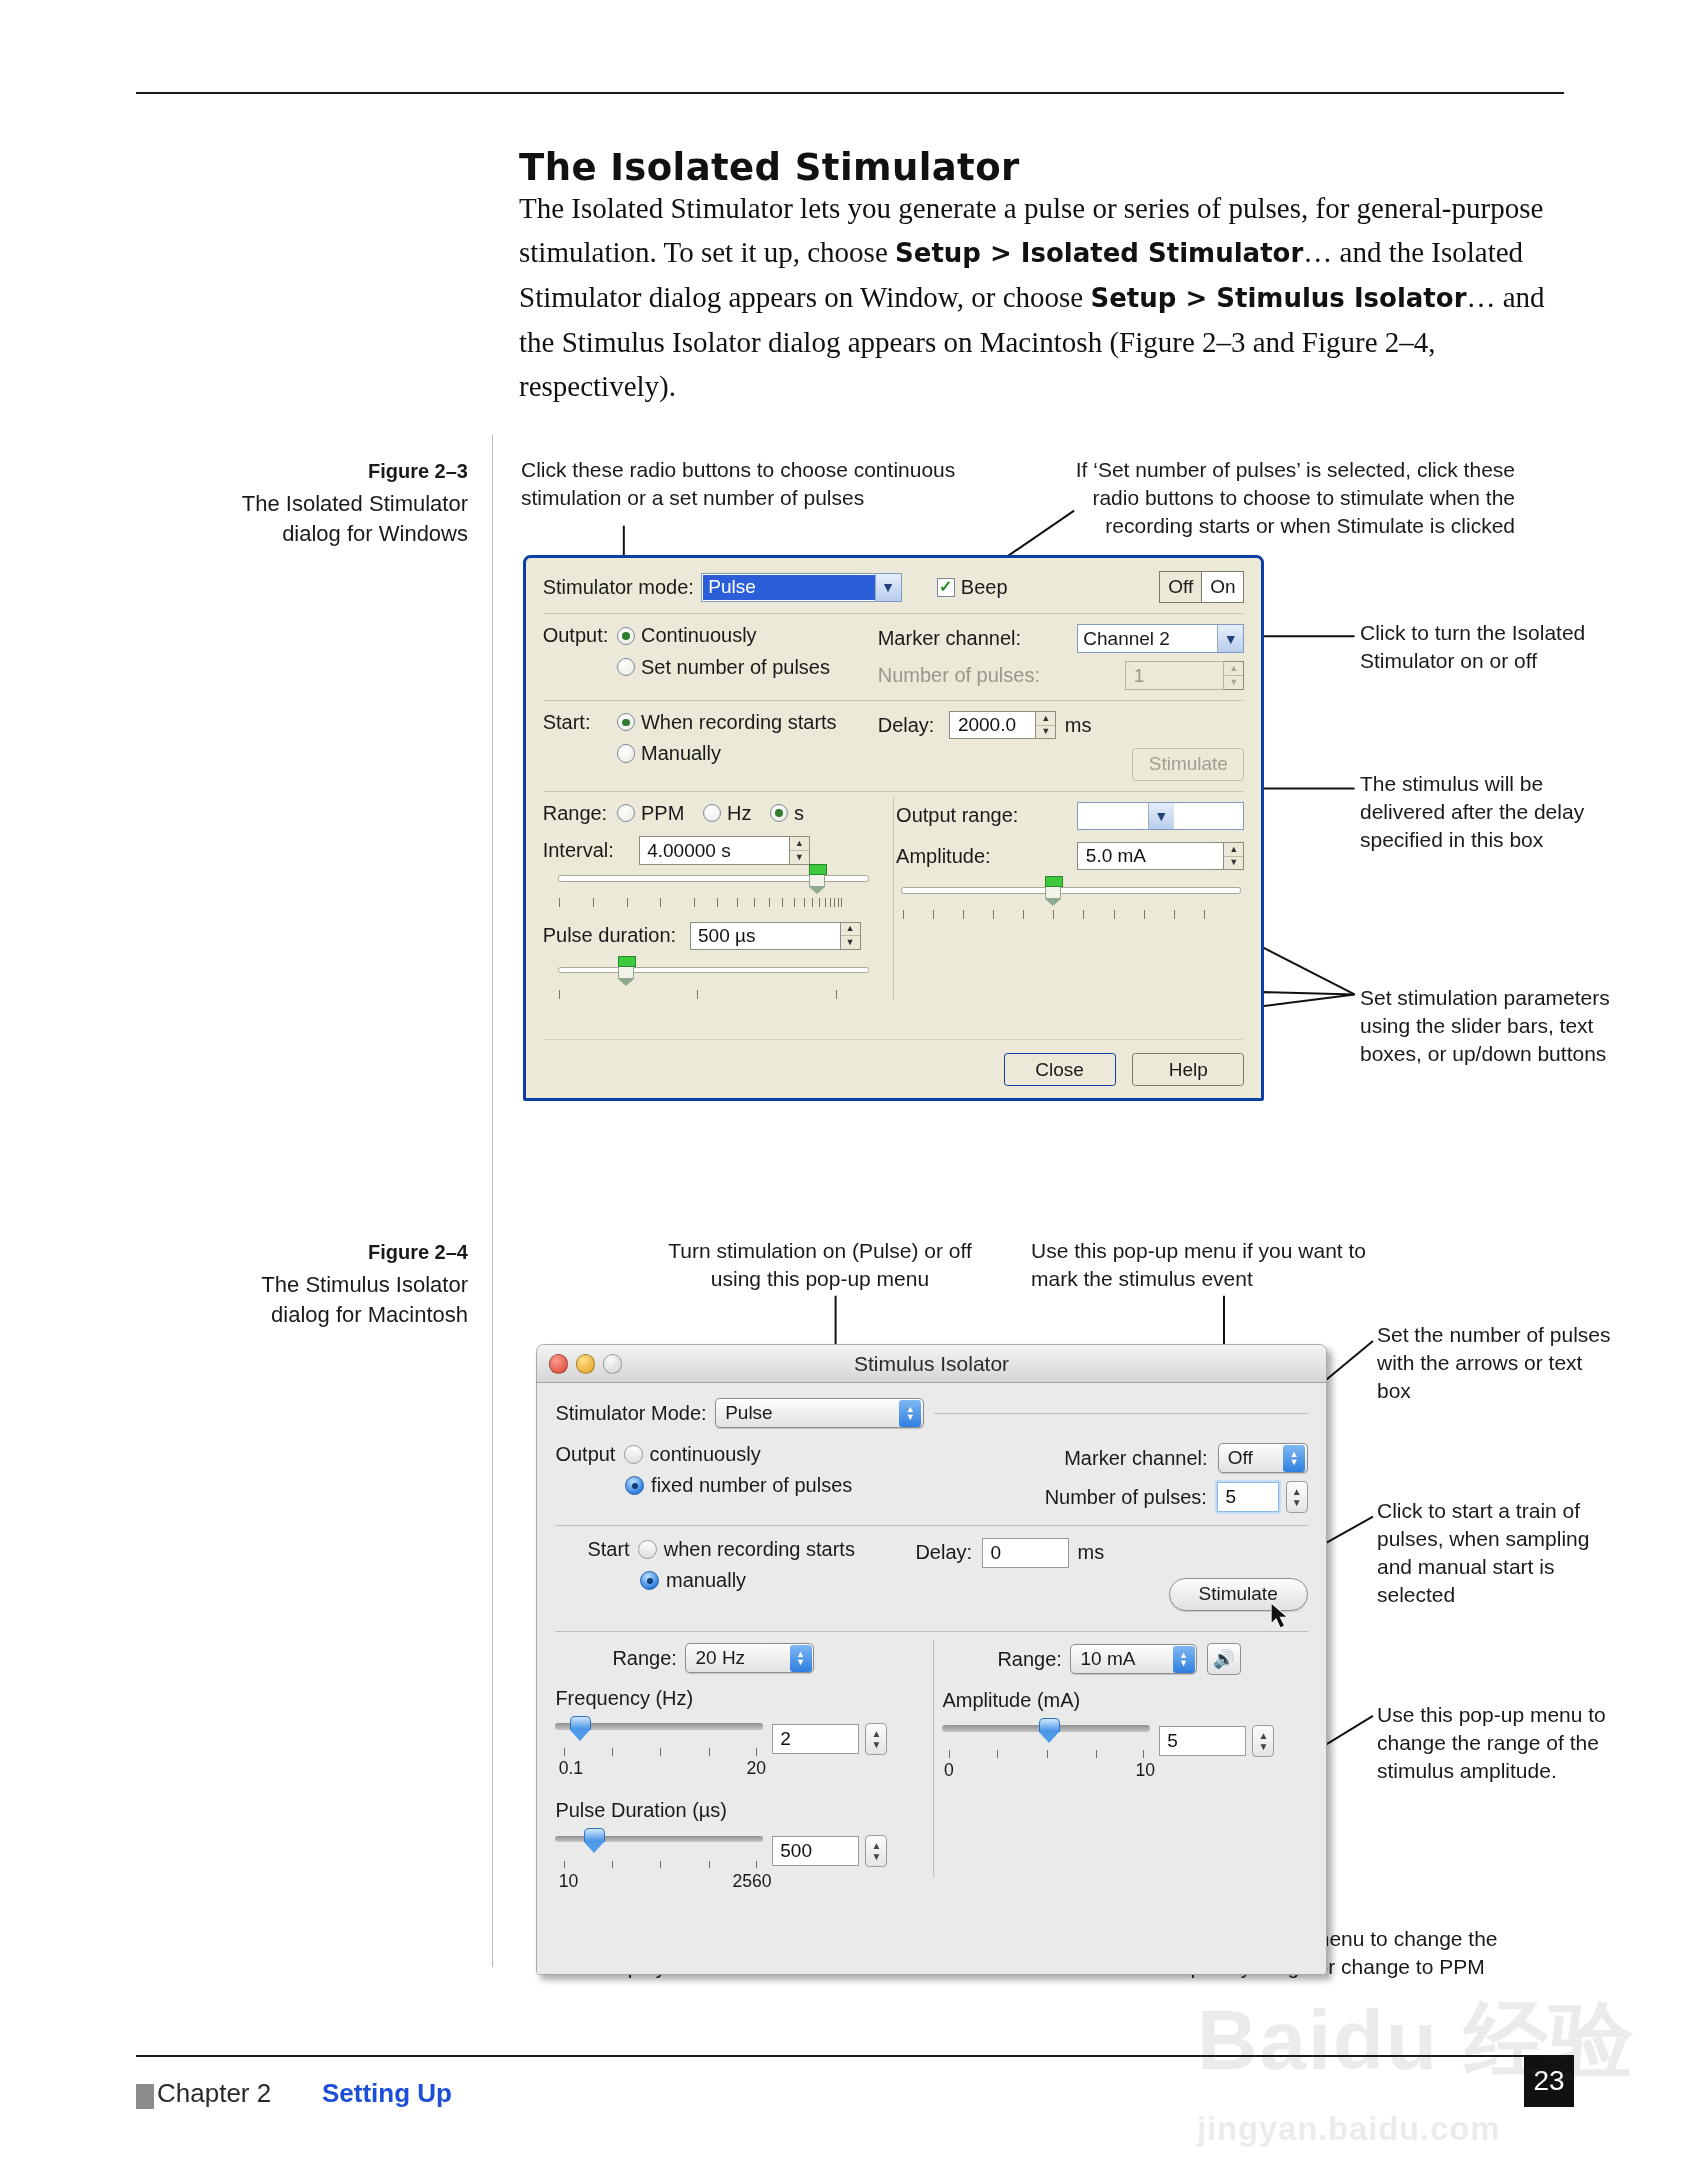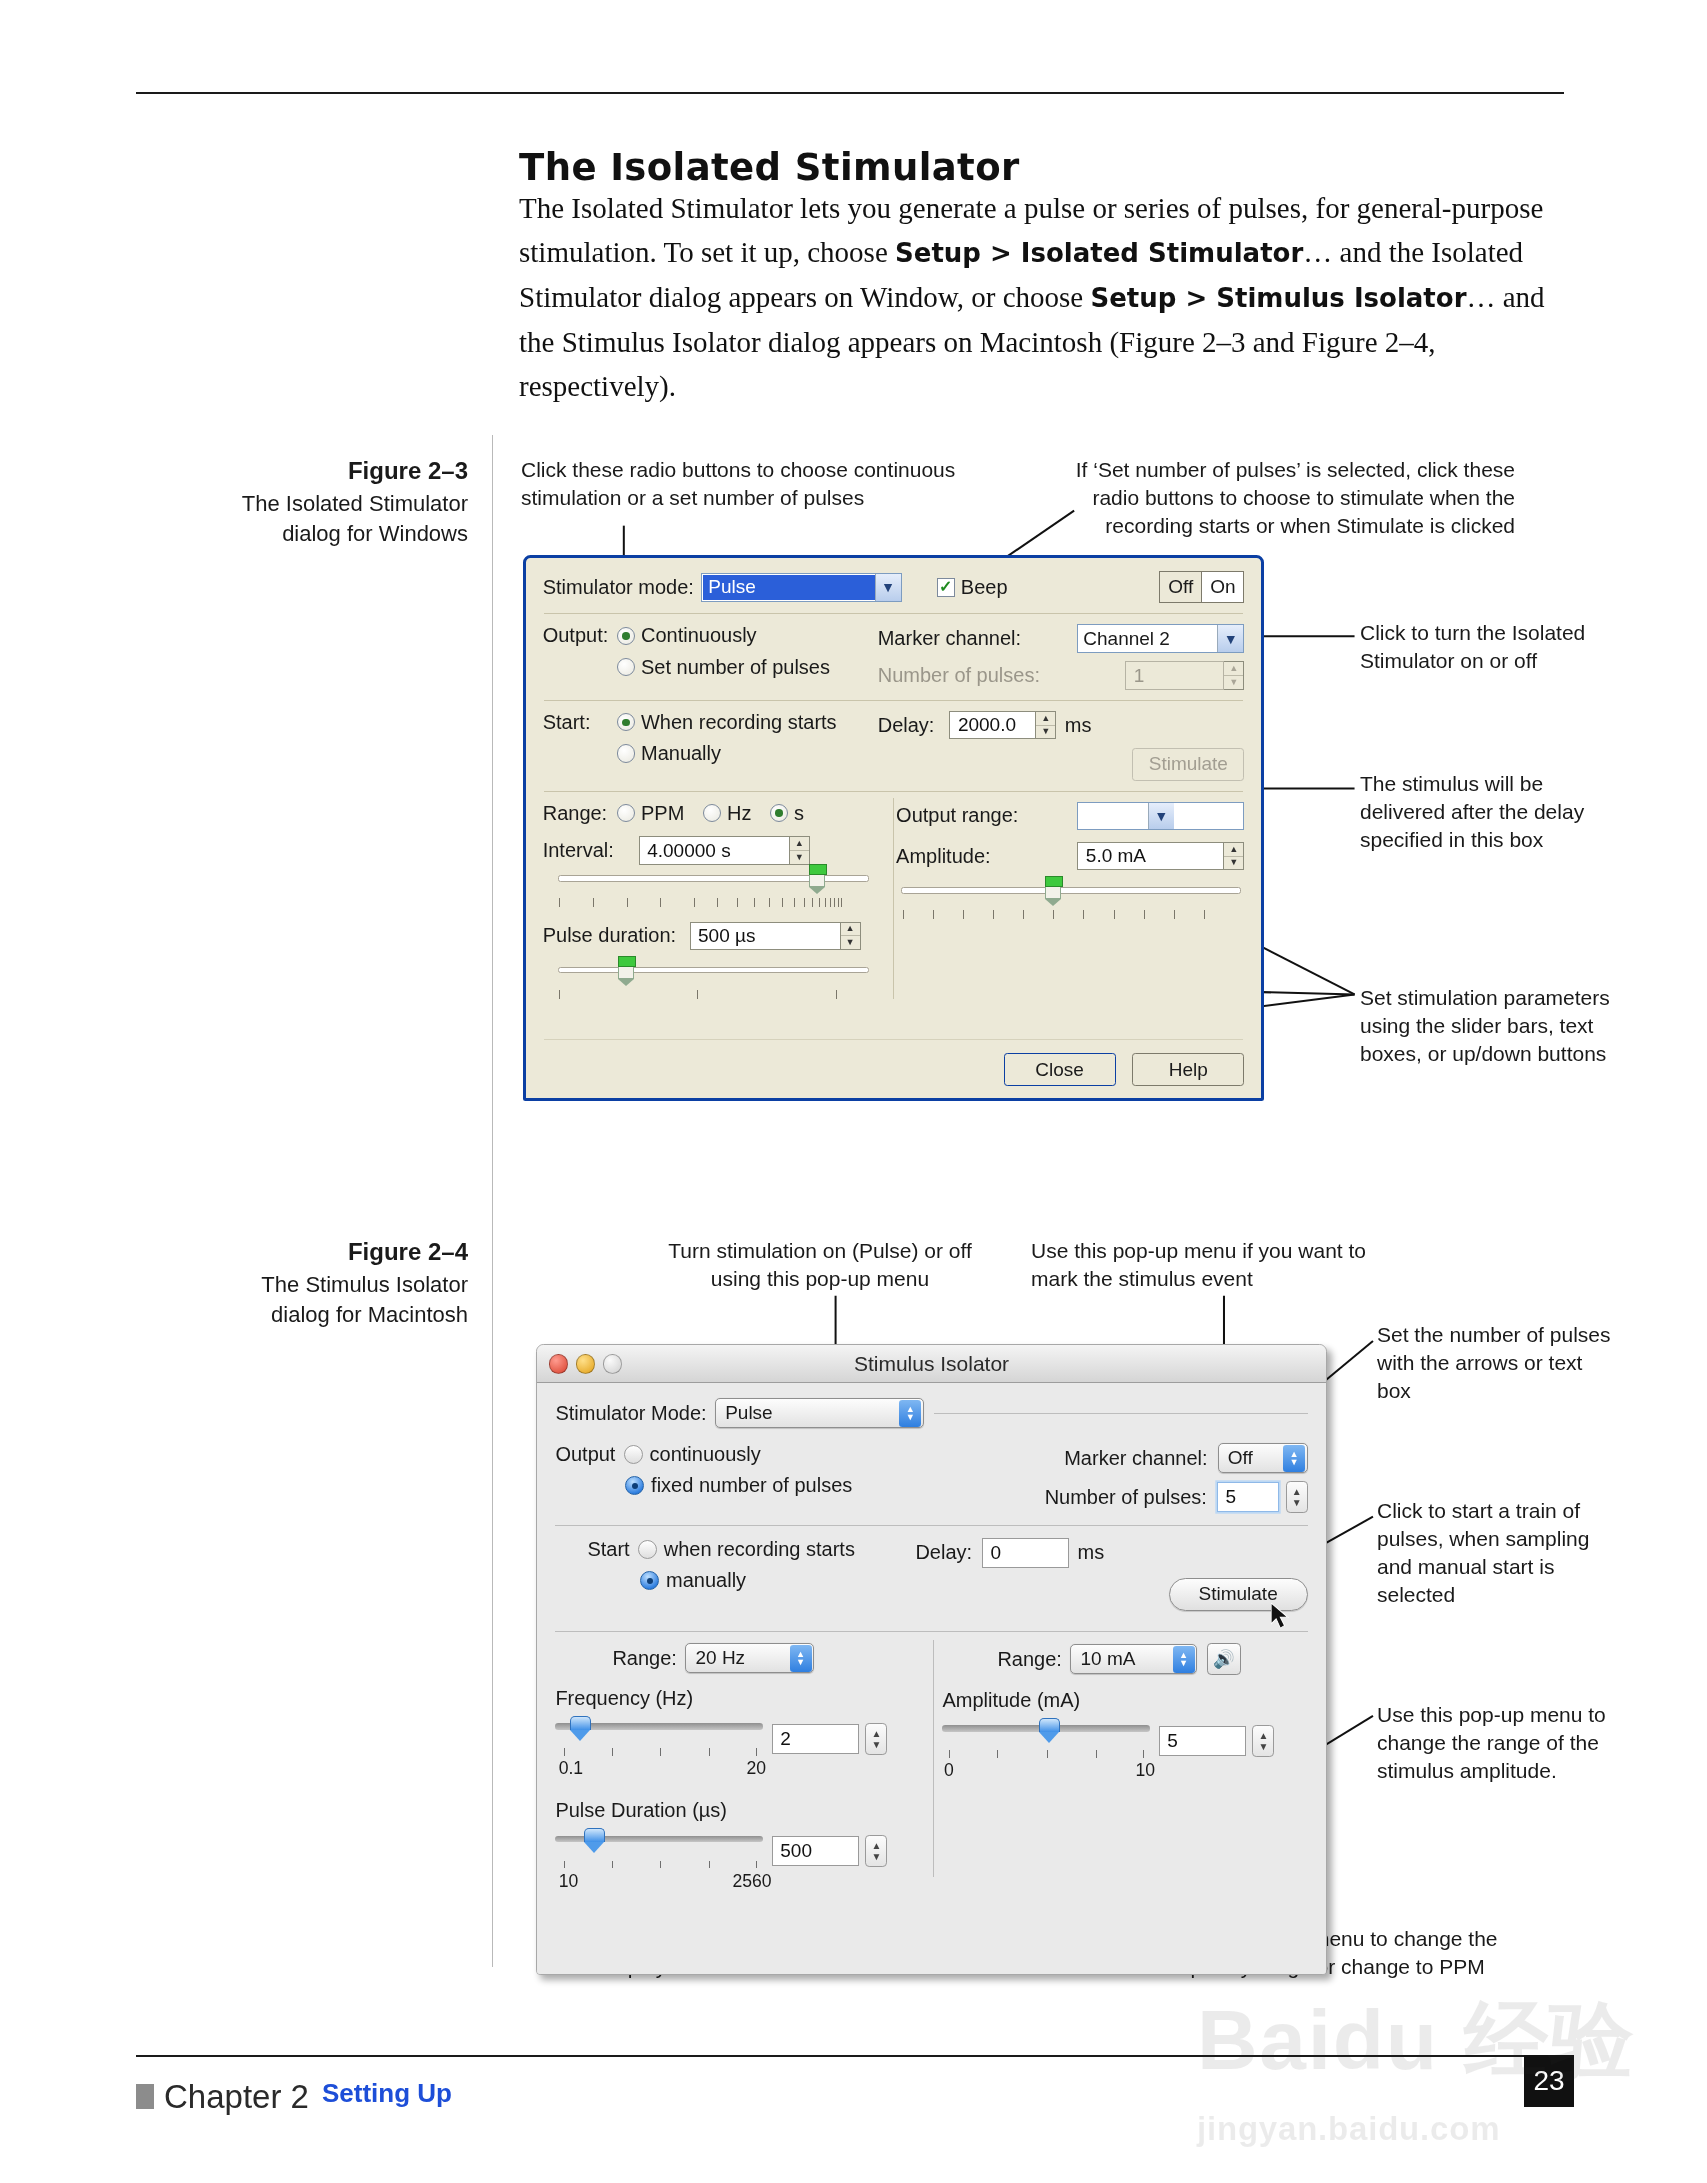--- a/index.html
+++ b/index.html
@@ -20,21 +20,21 @@
     letter-spacing:0.4px;color:#111;
   }
   #intro{
     left:519px;top:186px;width:1046px;
     font-family:"Liberation Serif",serif;font-size:29px;line-height:44px;color:#111;
   }
   #intro b{font-family:"DejaVu Sans",sans-serif;font-size:26px;font-weight:bold;}
 
   
   .fig-cap{width:326px;text-align:right;font-size:22px;line-height:30px;color:#1a1a1a;}
-  .fig-cap .num{font-weight:bold;font-size:24px;display:block;margin-bottom:2.5px;}
+  .fig-cap .num{font-weight:bold;font-size:20px;display:block;margin-bottom:2.5px;}
 
   
   .callout{font-size:21px;line-height:28px;color:#1a1a1a;}
   .callout.right-align{text-align:right;}
   svg.leadsvg{position:absolute;overflow:visible;}
   svg.leadsvg line{stroke:#111;stroke-width:2.4;}
 
   
   #win-dialog{
     left:523px;top:555px;width:741px;height:161px;
@@ -193,21 +193,21 @@
     background:linear-gradient(to bottom,#cfe6fb,#3f90e8);border:0.8px solid #2f72bd;
     border-bottom:none;box-sizing:border-box;}
   .mslider .thumb .tip{width:0;height:0;border-left:10.5px solid transparent;
     border-right:10.5px solid transparent;border-top:11px solid #4f9bea;}
   .mticks{position:relative;height:11px;}
   .mticks i{position:absolute;top:0;width:0.8px;height:7.5px;background:#6f6f6f;}
   .mrange-lbl{font-size:17.6px;color:#1a1a1a;position:absolute;}
 
   
   #footer-mark{left:136px;top:2084px;width:18.4px;height:25px;background:#8c8c8c;}
-  #footer-chapter{left:164px;top:2078px;font-size:33px;color:#2a2a2a;}
+  #footer-chapter{left:157px;top:2078px;font-size:26px;color:#2a2a2a;}
   #footer-section{left:289px;top:2078px;font-size:26px;font-weight:bold;color:#1d4ed8;margin-left:33px;}
   #page-num{
     left:1524px;top:2055px;width:50px;height:52px;background:#111;color:#fff;
     display:flex;align-items:center;justify-content:center;font-size:28px;
   }
   
   #watermark{left:1197px;top:1984px;width:469px;height:176px;opacity:.09;
     font-size:84px;font-weight:bold;color:#333;letter-spacing:1.7px;pointer-events:none;}
   #watermark .w2{font-size:33px;letter-spacing:0.8px;margin-top:11.7px;}
 </style>

